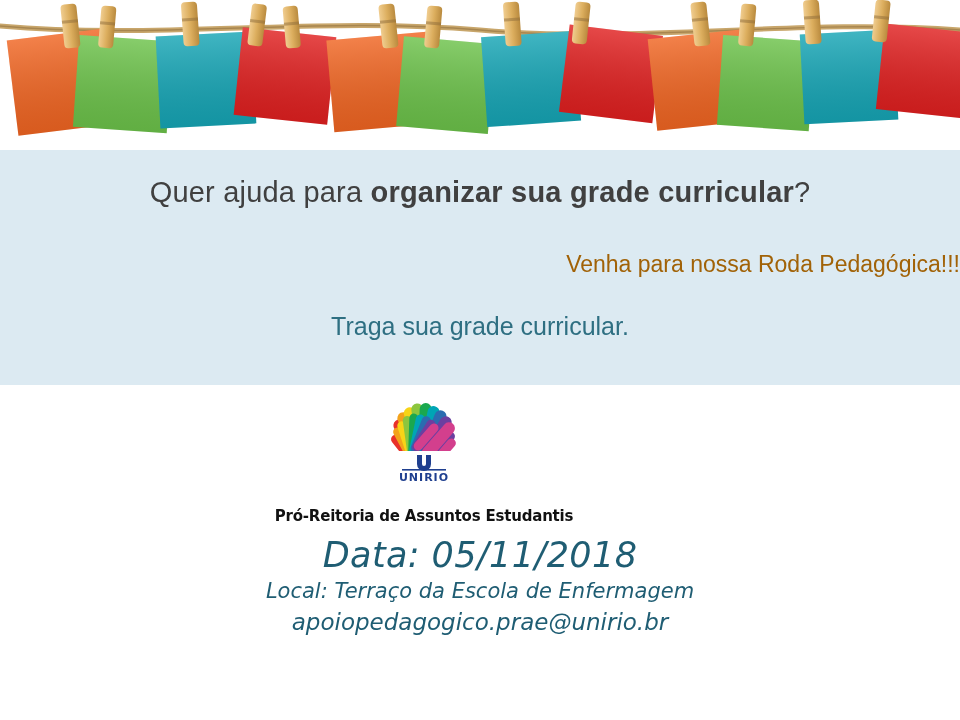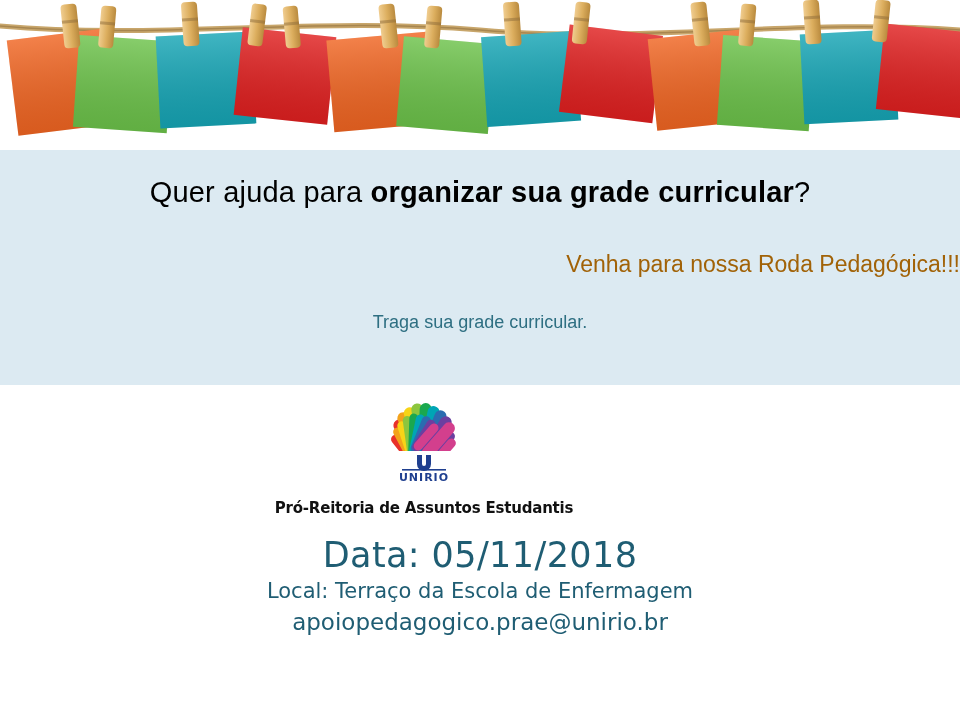--- a/index.html
+++ b/index.html
@@ -40,73 +40,74 @@
     width: 960px;
     height: 235px;
     background: #dceaf2;
   }
   .headline {
     margin: 0;
     padding-top: 26px;
     text-align: center;
     font-size: 29px;
     font-weight: normal;
-    color: #000000;
+    color: #404040;
     letter-spacing: 0.2px;
   }
   .headline .strong {
     font-weight: bold;
   }
   .subline {
     margin: 0;
     padding-top: 42px;
     text-align: right;
     font-size: 23px;
     color: #a16207;
   }
   .subline2 {
     margin: 0;
     padding-top: 34px;
     text-align: center;
-    font-size: 18px;
+    font-size: 25px;
     color: #2e6f82;
   }
 
   
   .logo-area {
     position: absolute;
     top: 395px;
     left: 0;
     width: 848px;
     text-align: center;
   }
   .logo-wrap {
     display: inline-block;
     line-height: 0;
   }
   .org-name {
-    margin: 0;
+    margin: 8px;
     padding-top: 8px;
     text-align: center;
     font-family: "DejaVu Sans", sans-serif;
     font-size: 15px;
     font-weight: bold;
     color: #111111;
     letter-spacing: -0.2px;
   }
 
   
   .details {
     position: absolute;
     top: 534px;
     left: 0;
     width: 960px;
     text-align: center;
     color: #1f5d73;
     font-family: "DejaVu Sans", sans-serif;
+    font-style: italic;
   }
   .details .date {
     font-size: 35px;
     line-height: 42px;
     letter-spacing: 0.4px;
   }
   .details .time {
     font-size: 24px;
     line-height: 31px;
     padding-top: 2px;

